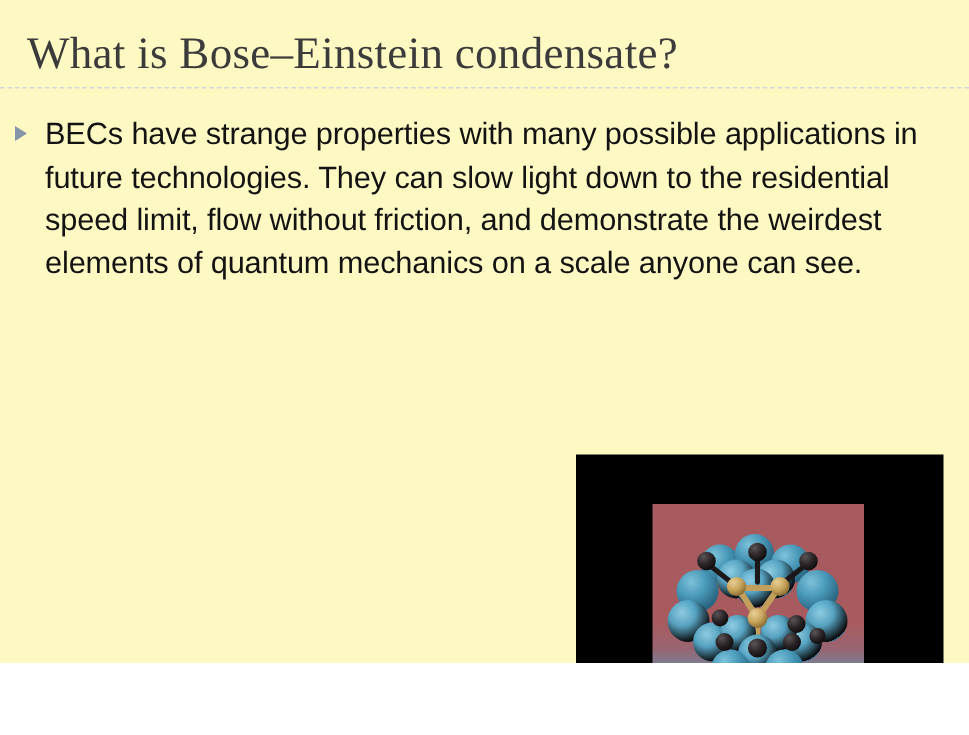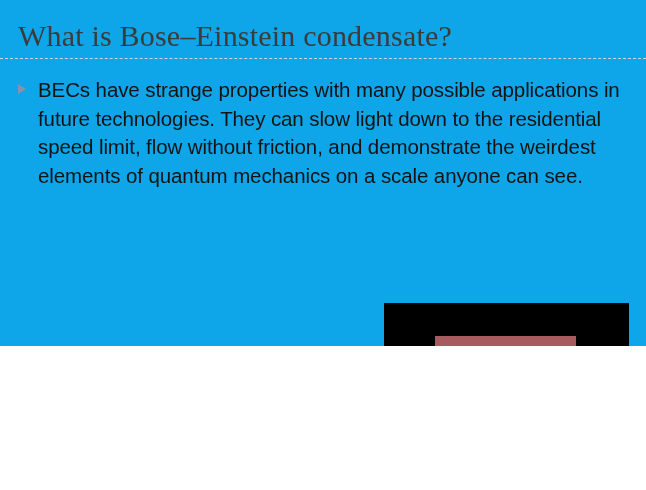--- a/index.html
+++ b/index.html
@@ -3,22 +3,22 @@
 <meta charset="utf-8">
 <style>
   html, body {
     margin: 0;
     padding: 0;
     background: #ffffff;
   }
   #slide {
     position: relative;
     width: 646px;
-    height: 346px;
-    background: #0ea5e9;
+    height: 442px;
+    background: #fef9c3;
     overflow: hidden;
     font-family: "Liberation Sans", sans-serif;
   }
 
   
   #title {
     position: absolute;
     left: 18px;
     top: 17px;
     width: 610px;
@@ -37,21 +37,21 @@
     width: 646px;
     height: 0;
     border-top: 1px dashed #cfd6de;
   }
   #rule-top { top: 58px; }
   #rule-bottom { top: 471px; }
 
   
   #body {
     position: absolute;
-    left: 8px;
+    left: 0;
     top: 76px;
     width: 630px;
   }
   .bullet-row {
     position: relative;
     display: block;
     padding-left: 30px;
     margin-bottom: 9px;
   }
   .bullet-mark {

